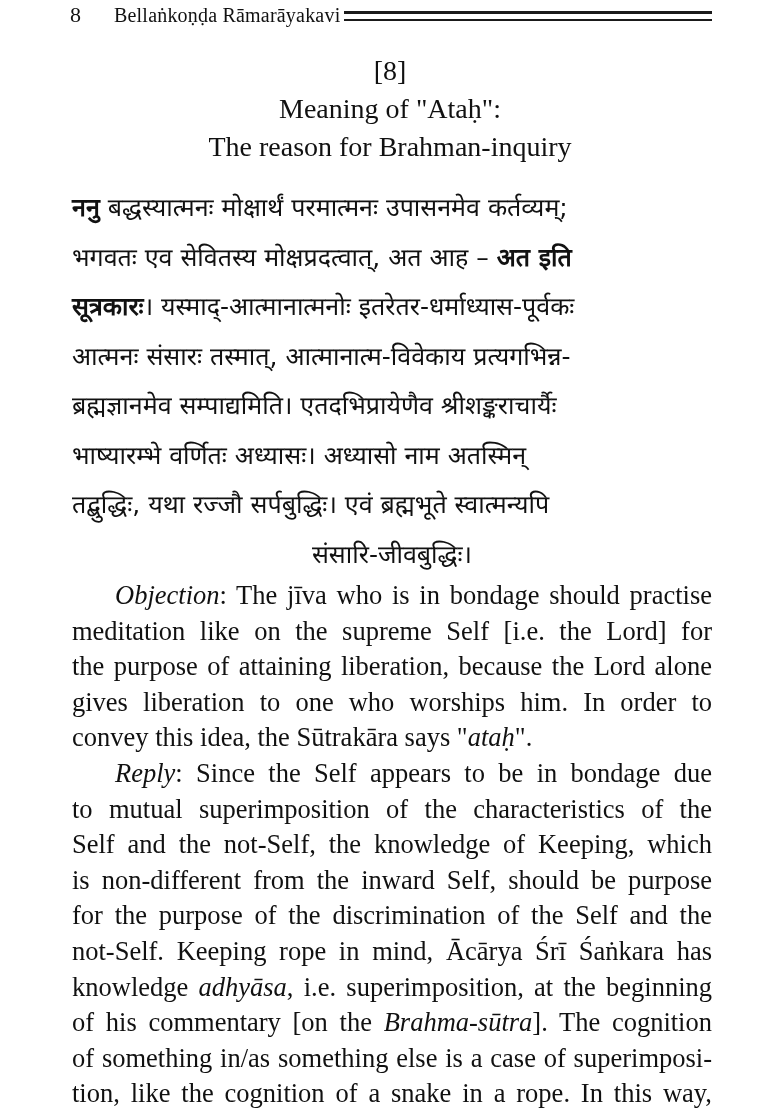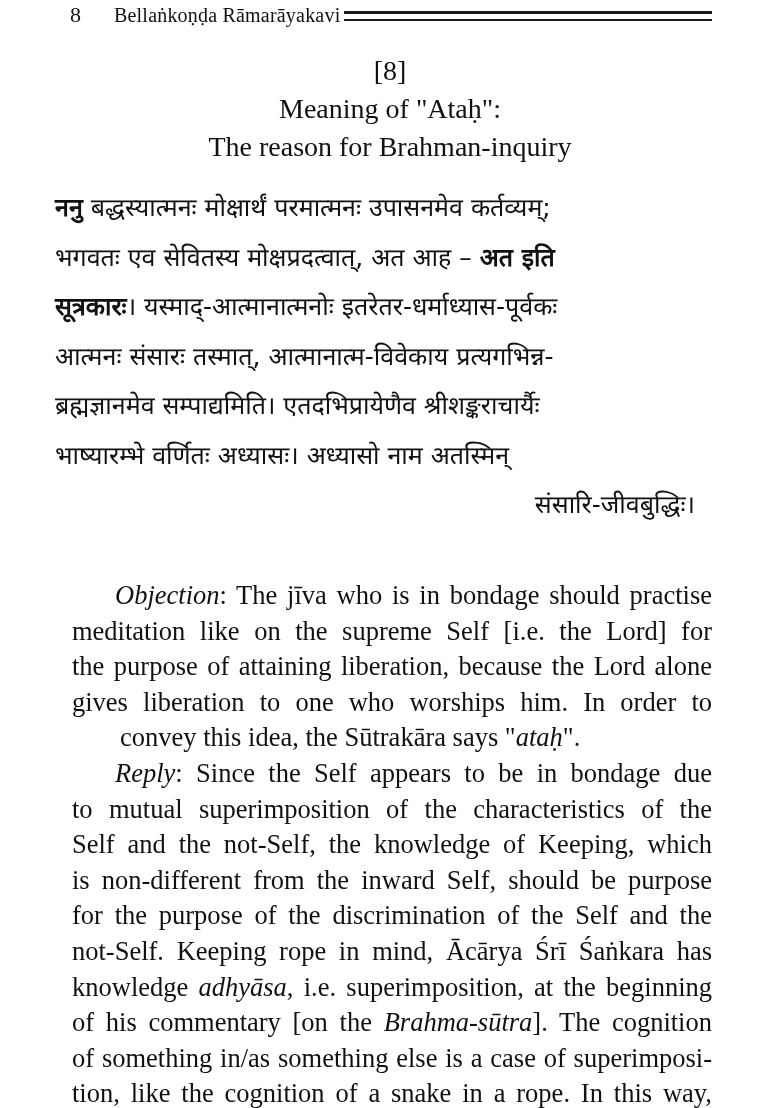--- a/index.html
+++ b/index.html
@@ -17,32 +17,32 @@
   .head-rule {
     flex: 1; height: 5px; margin-left: 4px; margin-top: 2px;
     border-top: 3px solid #1a1a1a; border-bottom: 2px solid #1a1a1a;
     box-sizing: content-box;
   }
   .section-heading {
     position: absolute; left: 0; top: 52px; width: 780px; text-align: center;
     font-size: 28px; line-height: 38px;
   }
   .sanskrit {
-    position: absolute; left: 55px; top: 183px; width: 640px;
+    position: absolute; left: 72px; top: 183px; width: 640px;
     font-family: "DejaVu Sans", sans-serif; font-size: 25px; line-height: 49.5px;
   }
   .sanskrit .line { display: flex; justify-content: space-between; white-space: nowrap; }
-  .sanskrit .line.last { justify-content: flex-end; }
+  .sanskrit .line.last { justify-content: center; }
   .sanskrit b { font-weight: bold; }
   .prose {
     position: absolute; left: 72px; top: 578px; width: 640px;
     font-size: 26.5px; line-height: 35.6px;
   }
   .prose .line { text-align: justify; text-align-last: justify; white-space: nowrap; height: 35.6px; }
-  .prose .line.last { text-align-last: left; margin-left: 48px; }
+  .prose .line.last { text-align-last: left; }
   .prose .indent { padding-left: 43px; }
   .prose i { }
 </style>
 </head>
 <body>
 
 <div class="running-head">
   <span class="page-num">8</span>
   <span class="book-title">Bellaṅkoṇḍa Rāmarāyakavi</span>
   <span class="head-rule"></span>
@@ -66,20 +66,23 @@
   </div>
   <div class="line">
     <span>आत्मनः संसारः तस्मात्, आत्मानात्म-विवेकाय प्रत्यगभिन्न-</span>
   </div>
   <div class="line">
     <span>ब्रह्मज्ञानमेव सम्पाद्यमिति। एतदभिप्रायेणैव श्रीशङ्कराचार्यैः</span>
   </div>
   <div class="line">
     <span>भाष्यारम्भे वर्णितः अध्यासः। अध्यासो नाम अतस्मिन्</span>
   </div>
+  <div class="line">
+    <span>तद्बुद्धिः, यथा रज्जौ सर्पबुद्धिः। एवं ब्रह्मभूते स्वात्मन्यपि</span>
+  </div>
   <div class="line last">
     <span>संसारि-जीवबुद्धिः।</span>
   </div>
 </div>
 
 <div class="prose">
 
   <div class="line indent"><i>Objection</i><span>: The jīva who is in bondage should practise</span></div>
   <div class="line">meditation like on the supreme Self [i.e. the Lord] for</div>
   <div class="line">the purpose of attaining liberation, because the Lord alone</div>

